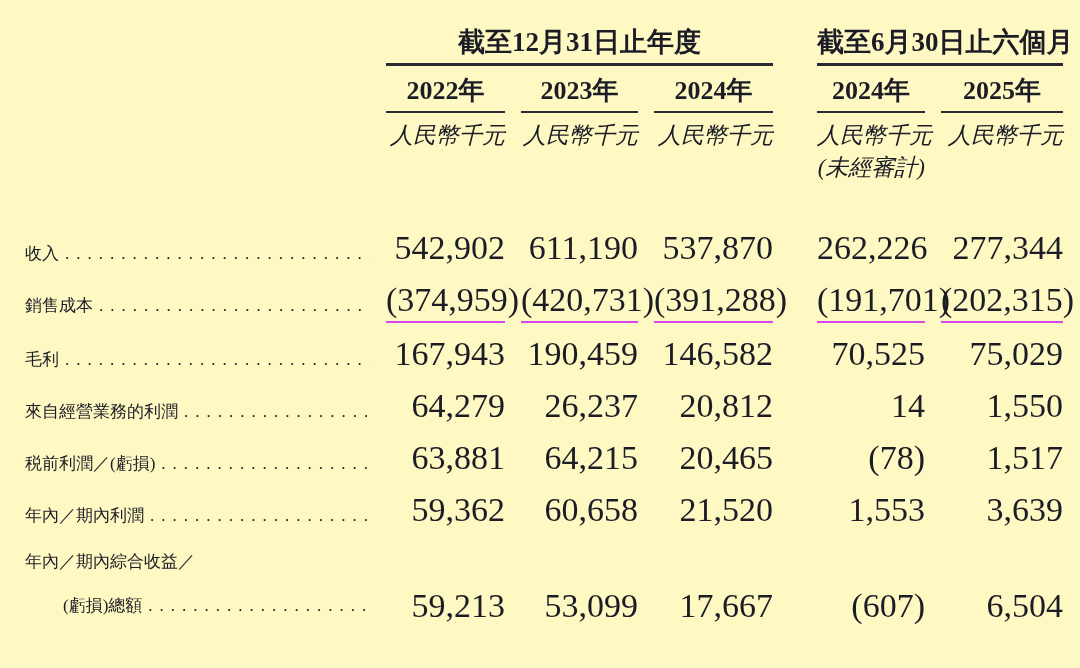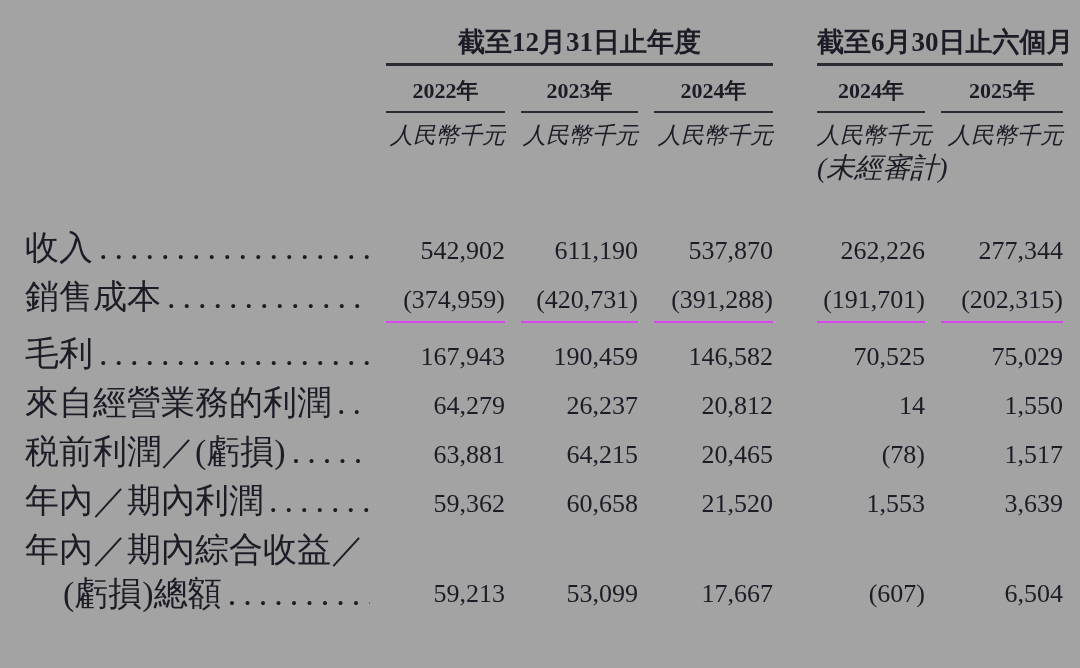--- a/index.html
+++ b/index.html
@@ -1,41 +1,41 @@
 <!DOCTYPE html>
 <html><head>
 <meta charset="utf-8">
 <style>
   html,body{margin:0;padding:0;background:#ffffff;}
   .page{
-    width:1080px;height:668px;background:#a3a3a3;overflow:hidden;
+    width:1080px;height:668px;background:#fef9c3;overflow:hidden;
     box-sizing:border-box;padding:26px 17px 0 25px;
     font-family:"Liberation Serif","DejaVu Serif",serif;
     color:#1c1c26;
   }
   table{border-collapse:collapse;table-layout:fixed;width:1038px;}
   td,th{padding:0;margin:0;font-weight:normal;text-align:left;vertical-align:baseline;}
 
   
   th.grp{vertical-align:bottom;}
   .grp-inner{
     margin-left:16px;text-align:center;font-weight:bold;font-size:27px;line-height:32px;
     padding-bottom:5px;border-bottom:3px solid #2b2b33;white-space:nowrap;
   }
   td.yr{vertical-align:bottom;padding-left:16px;}
   .yr-inner{
-    text-align:center;font-weight:bold;font-size:22px;line-height:30px;
+    text-align:center;font-weight:bold;font-size:26px;line-height:30px;
     padding:10px 0 5px 0;border-bottom:2px solid #2b2b33;white-space:nowrap;
   }
   td.unit{padding:8px 0 0 16px;text-align:right;font-style:italic;font-size:23px;line-height:30px;white-space:nowrap;}
-  td.note{padding:2px 0 0 16px;text-align:center;font-style:italic;font-size:28px;line-height:30px;height:34px;white-space:nowrap;}
+  td.note{padding:2px 0 0 16px;text-align:right;font-style:italic;font-size:23px;line-height:30px;height:34px;white-space:nowrap;}
 
   
-  tbody td{padding:8px 0 8px 16px;font-size:26px;line-height:30px;}
-  tbody td.lbl{padding-left:0;font-size:34px;}
+  tbody td{padding:8px 0 8px 16px;font-size:34px;line-height:30px;}
+  tbody td.lbl{padding-left:0;font-size:17px;}
   tr.first td{padding-top:46px;}
   .row-lab{display:flex;align-items:baseline;}
   .lab{white-space:nowrap;}
   .dots{flex:1;overflow:hidden;white-space:nowrap;font-weight:normal;letter-spacing:7px;padding-left:6px;color:#1c1c26;}
   .dots::after{content:"........................................................";}
   td.num{text-align:right;}
   .cv{white-space:nowrap;}
   tr.b .lab,tr.b .cv{font-weight:normal;}
   tr.u td.num .cv{border-bottom:2px solid #d946ef;padding-bottom:6px;}
   tr.two td{vertical-align:bottom;}

